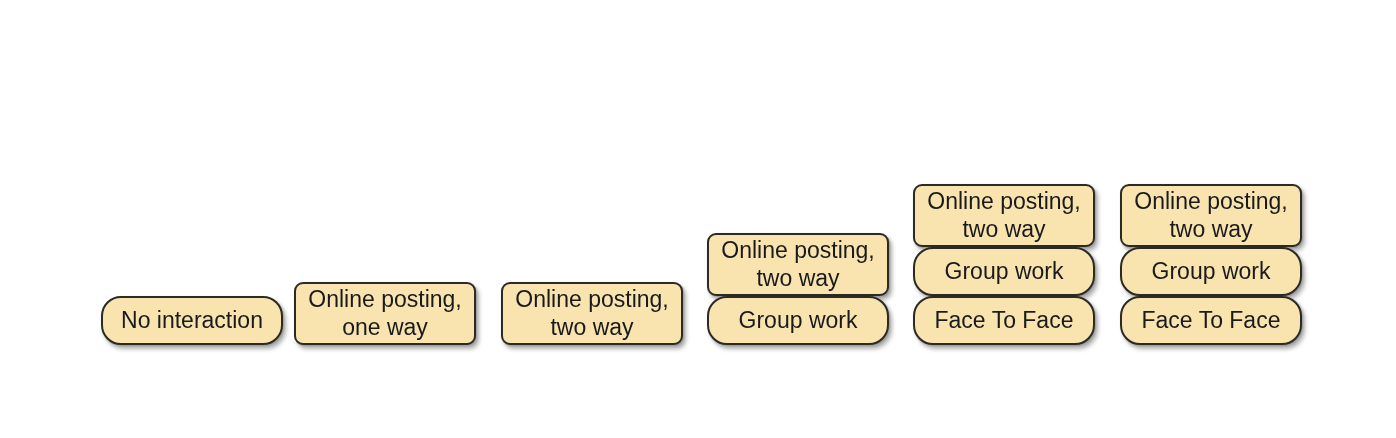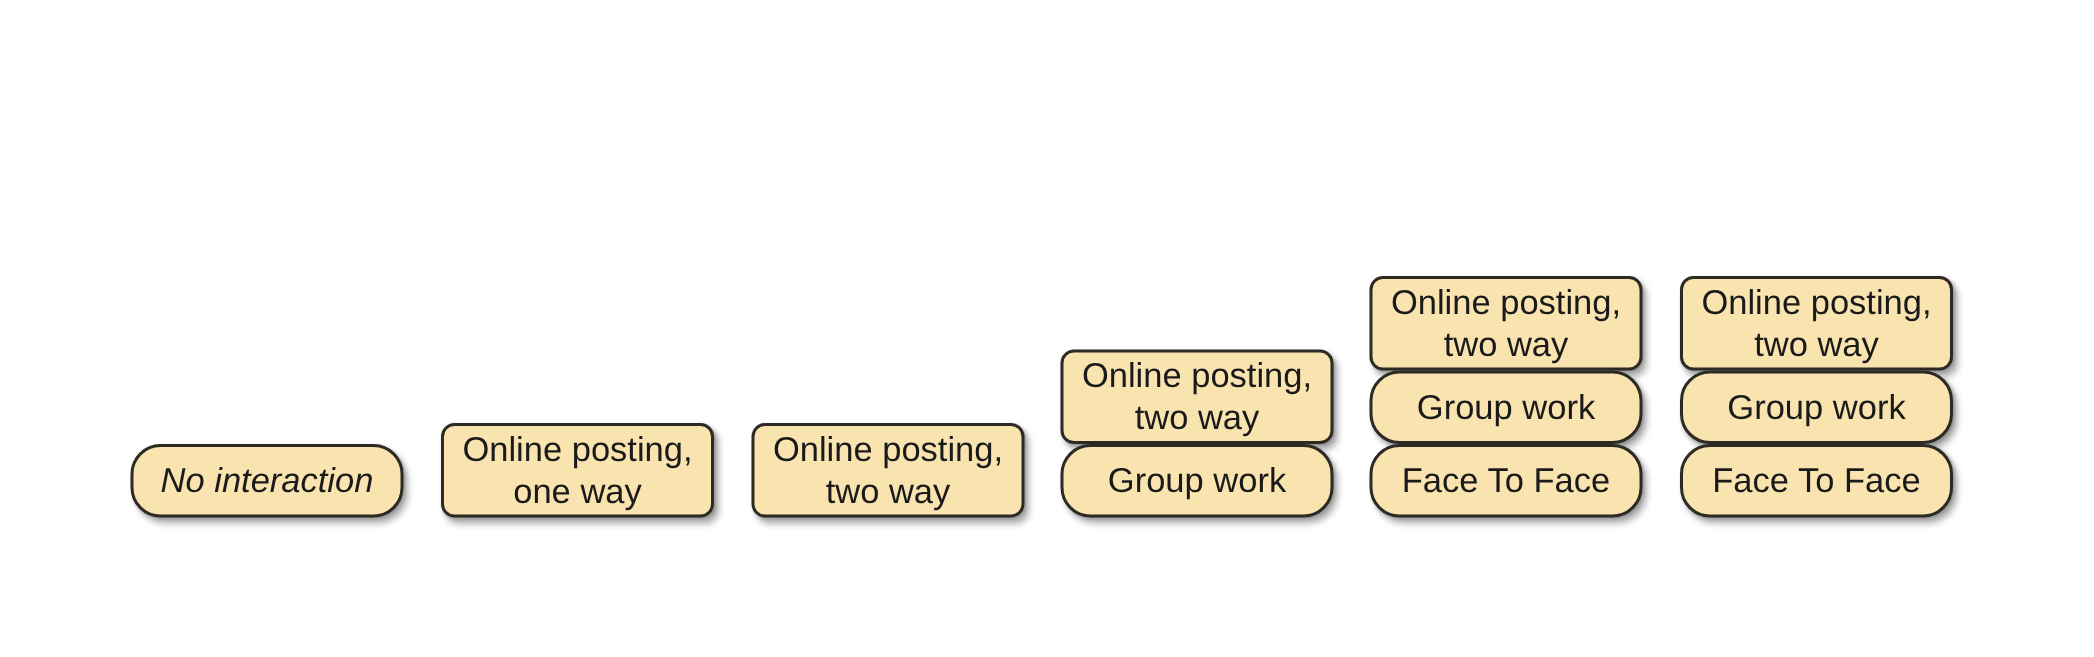--- a/index.html
+++ b/index.html
@@ -42,21 +42,21 @@
   .stair-box.single { height: 49px; border-radius: 20px; }
   .stair-box.double { height: 63px; }
   .box-line {
     white-space: nowrap;
   }
 </style>
 </head>
 <body>
 
 <div id="canvas">
-    <div class="stair-column" style="left: 87px; bottom: 93px; font-style: italic;">
+    <div class="stair-column" style="left: 101px; bottom: 93px;">
       <div class="stair-box single">
         <div class="box-line">No interaction</div>
       </div>
     </div>
     <div class="stair-column" style="left: 294px; bottom: 93px;">
       <div class="stair-box double">
         <div class="box-line">Online posting,</div>
         <div class="box-line">one way</div>
       </div>
     </div>

